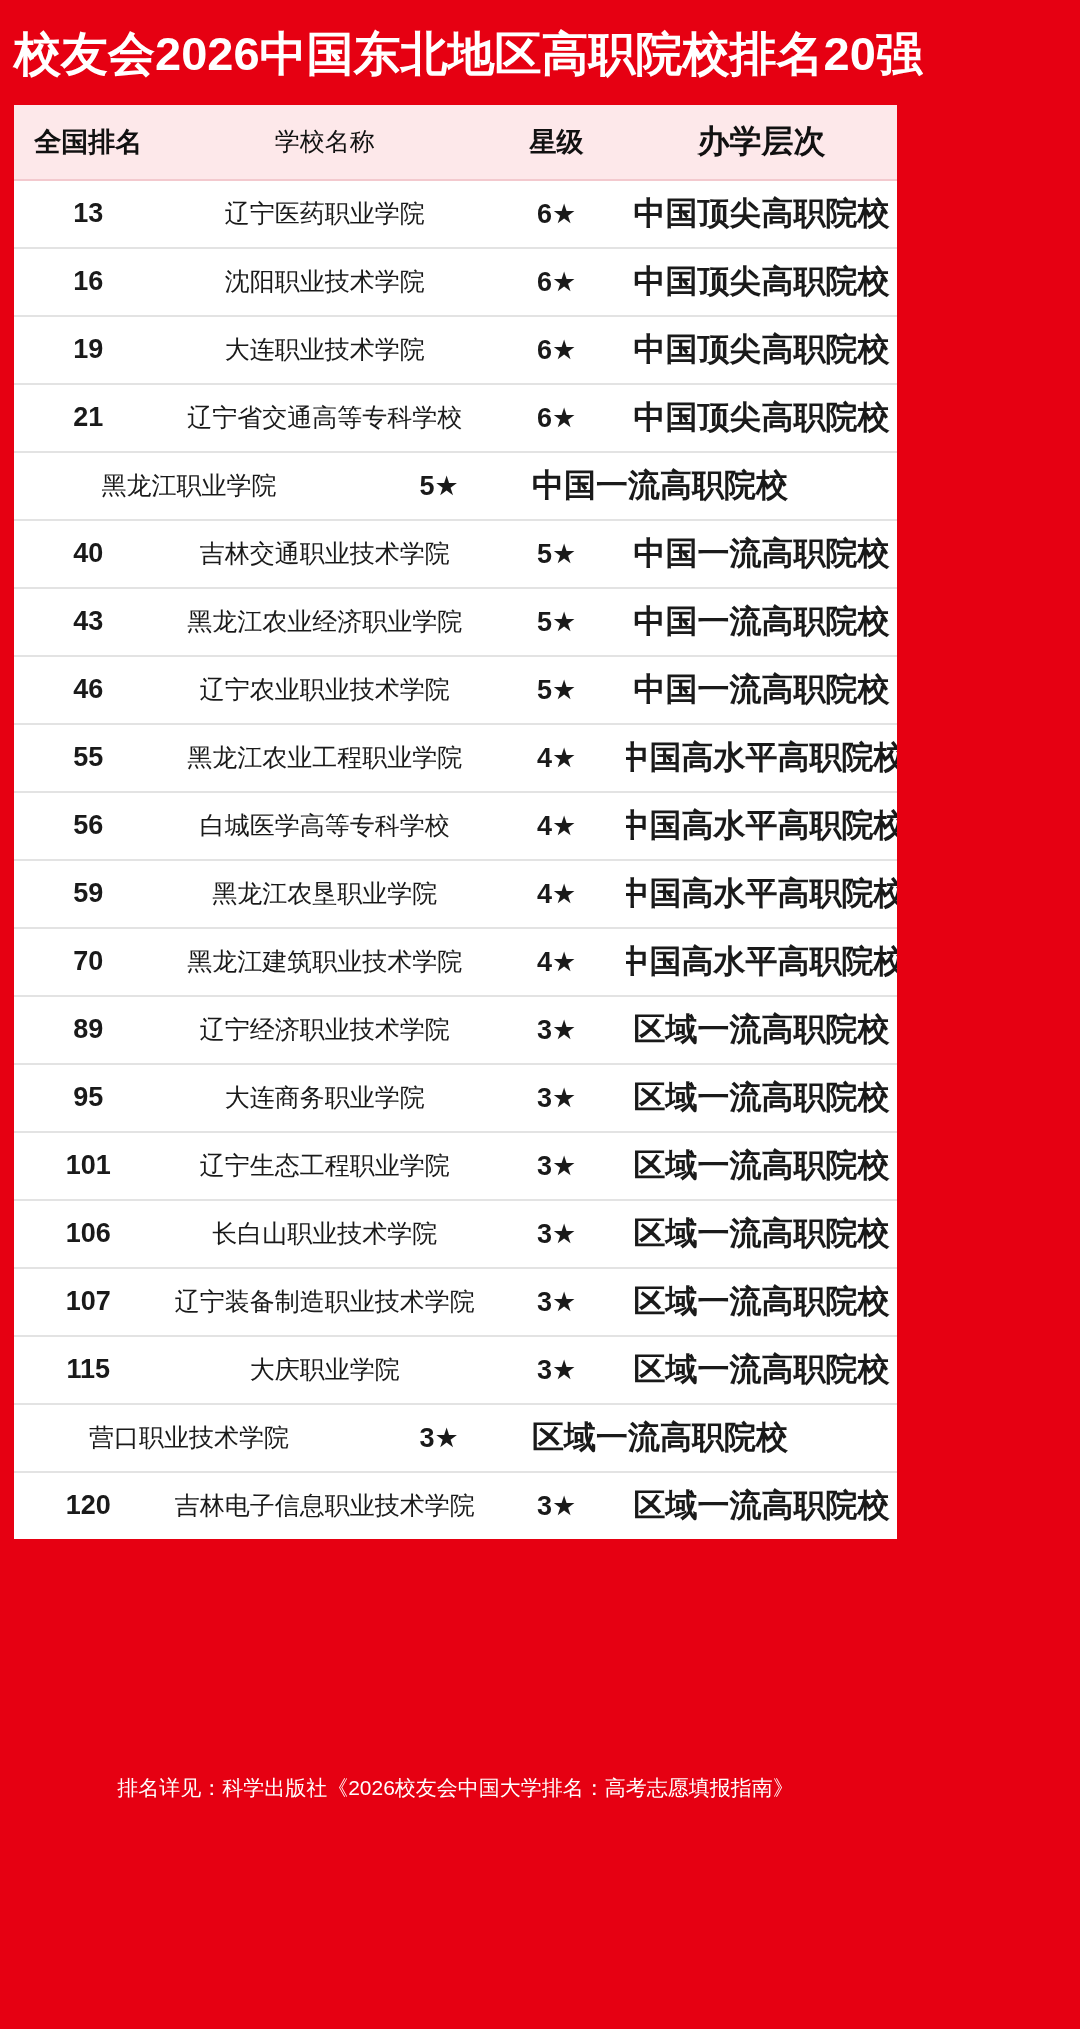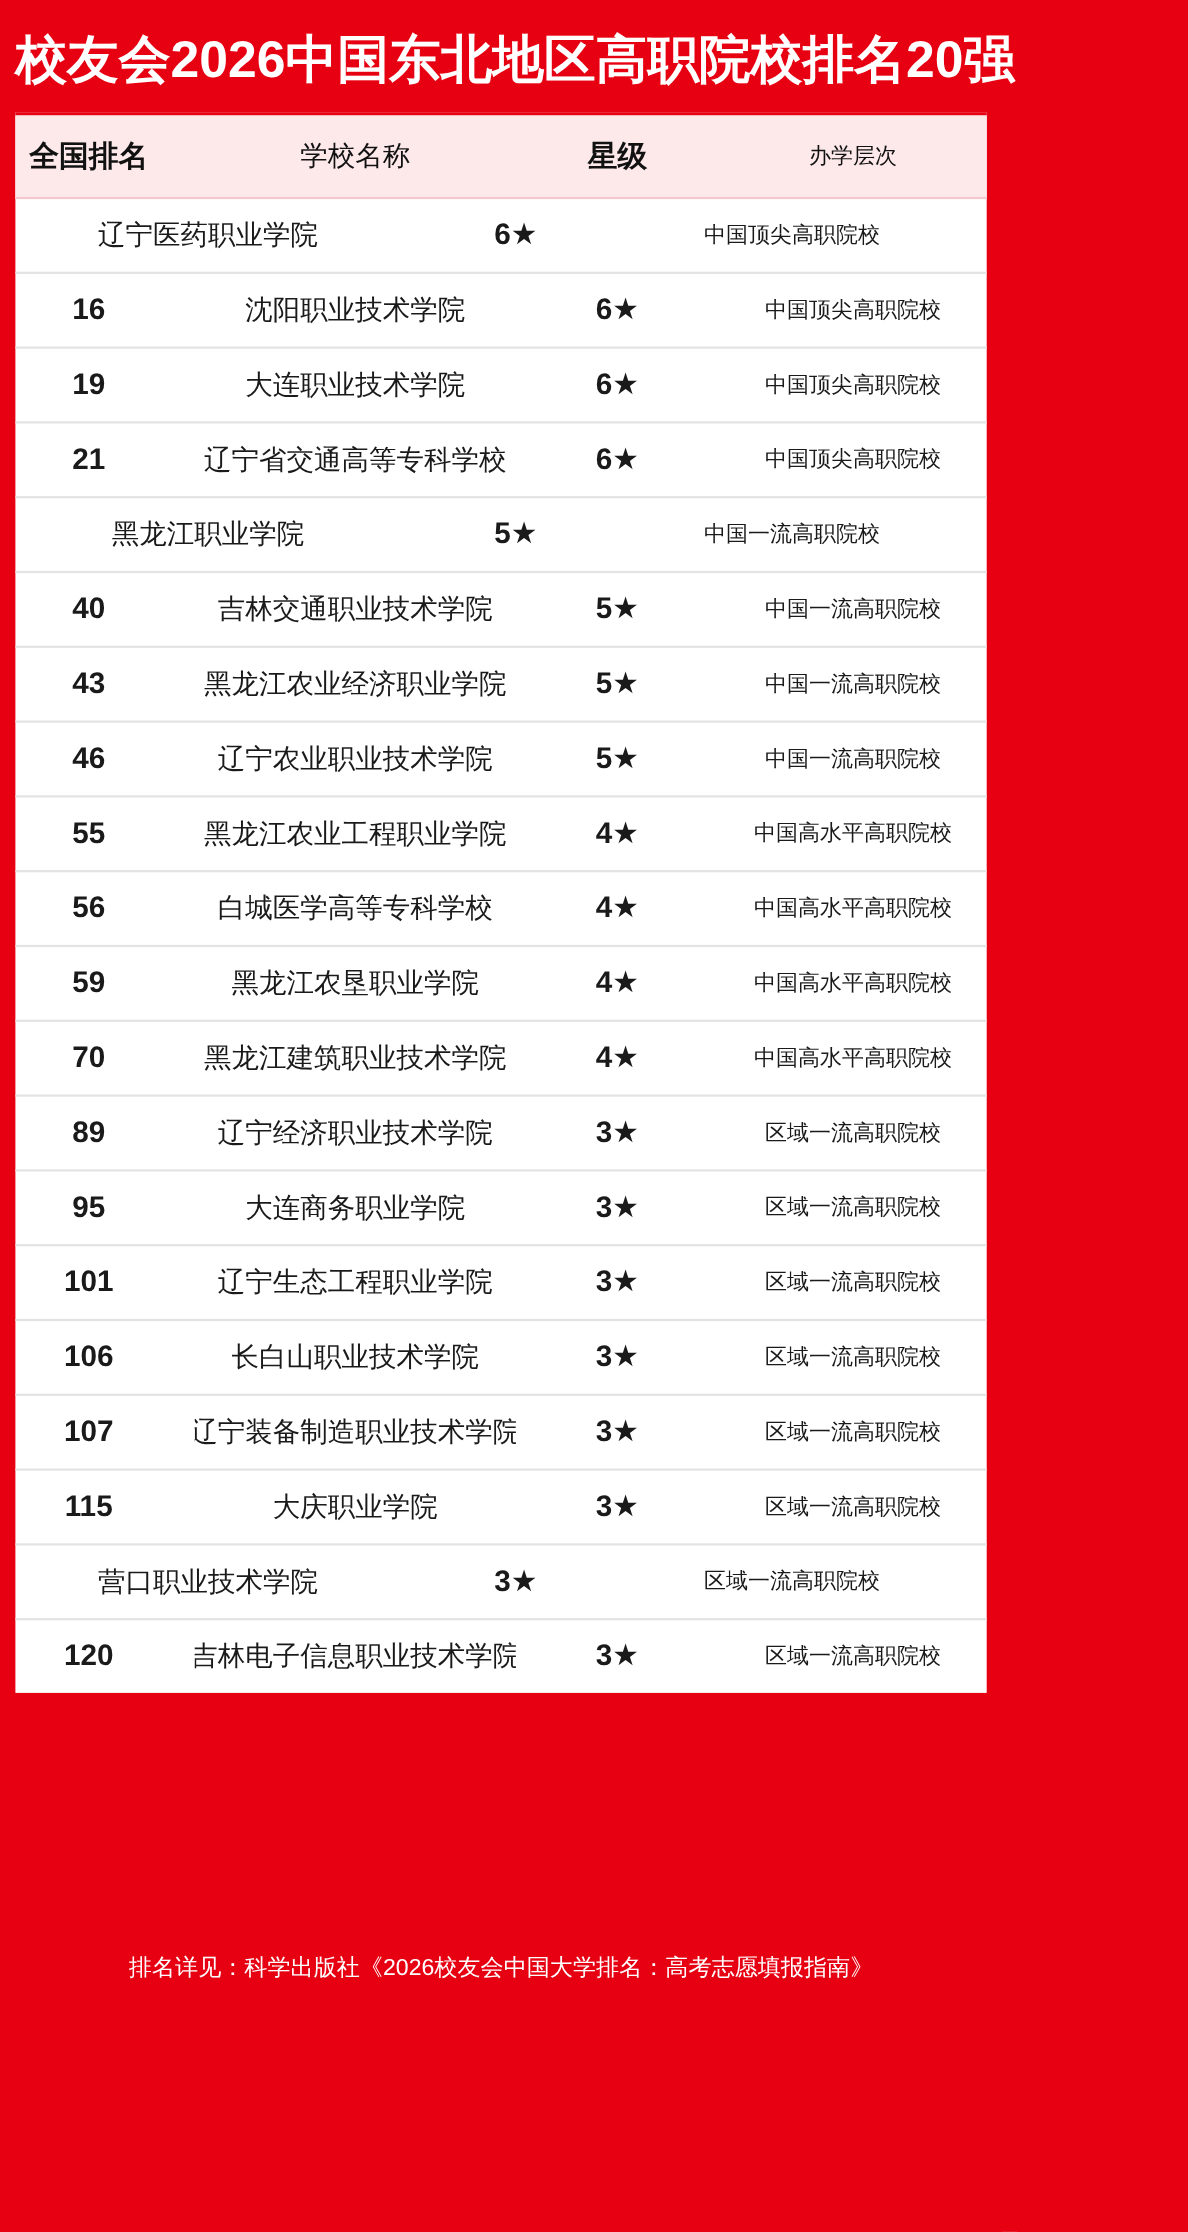--- a/index.html
+++ b/index.html
@@ -34,21 +34,20 @@
   }
   .table {
     background: #ffffff;
     border-top: 3px solid #e60012;
     flex: 0 0 auto;
   }
   .row {
     display: flex;
     align-items: stretch;
     border-bottom: 2px solid #e3e3e3;
-    gap: 30px;
   }
   .row:last-child {
     border-bottom: none;
   }
   .head-row {
     background: #fde8ea;
     border-bottom: 2px solid #f3c9ce;
   }
   .cell {
     display: flex;
@@ -77,22 +76,22 @@
   }
   .row .c-rank {
     font-weight: bold;
     font-size: 27px;
   }
   .row .c-star {
     font-weight: bold;
     font-size: 27px;
   }
   .row .c-level {
-    font-weight: normal;
-    font-size: 20px;
+    font-weight: bold;
+    font-size: 32px;
   }
   .footer {
     color: #ffffff;
     font-size: 21px;
     text-align: center;
     padding: 22px 0 14px 0;
     white-space: nowrap;
     flex: 1 1 auto;
     display: flex;
     align-items: center;
@@ -108,20 +107,21 @@
 
   <div class="table">
     <div class="row head-row">
       <div class="cell c-rank">全国排名</div>
       <div class="cell c-name">学校名称</div>
       <div class="cell c-star">星级</div>
       <div class="cell c-level">办学层次</div>
     </div>
 
     <div class="row">
+      <div class="cell c-rank">13</div>
       <div class="cell c-name">辽宁医药职业学院</div>
       <div class="cell c-star">6★</div>
       <div class="cell c-level">中国顶尖高职院校</div>
     </div>
     <div class="row">
       <div class="cell c-rank">16</div>
       <div class="cell c-name">沈阳职业技术学院</div>
       <div class="cell c-star">6★</div>
       <div class="cell c-level">中国顶尖高职院校</div>
     </div>

